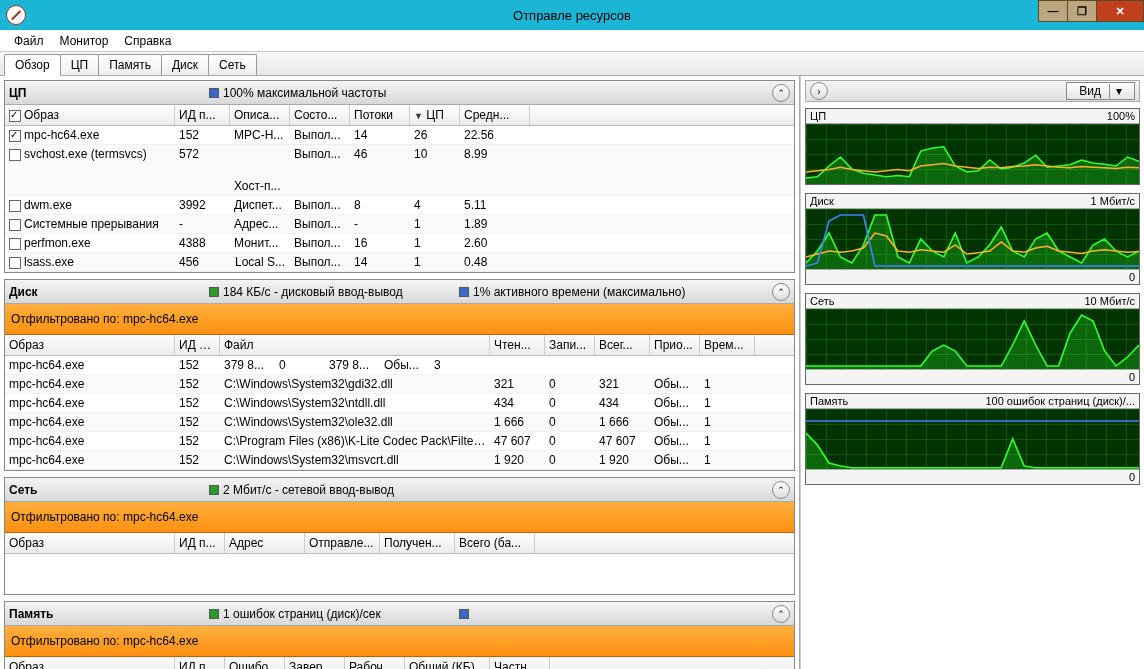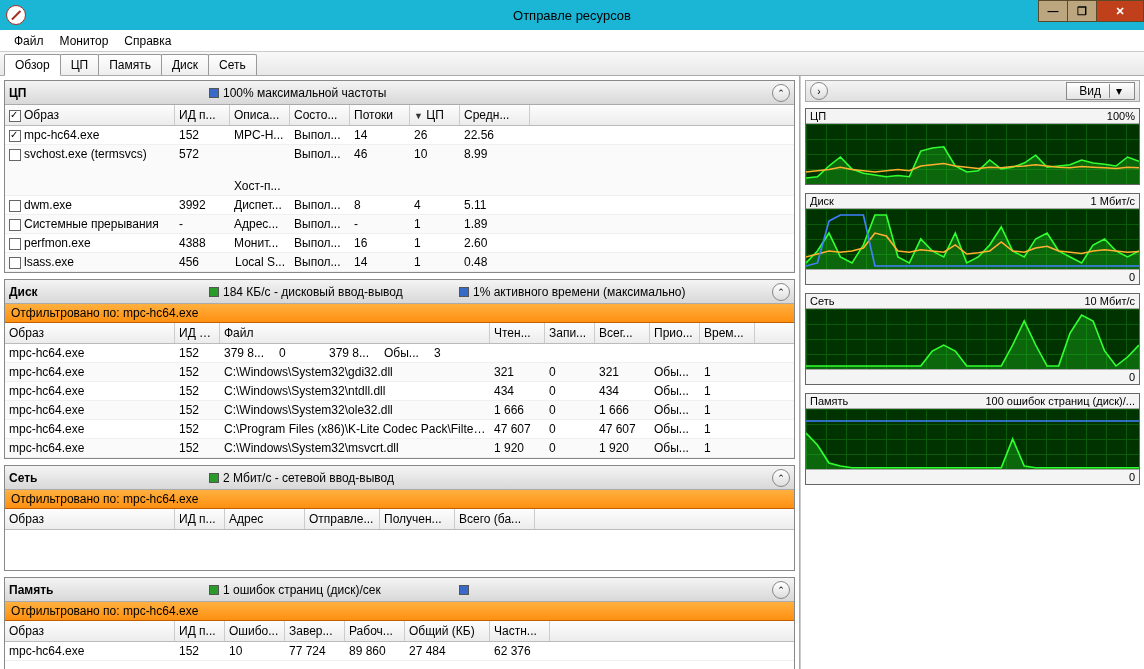--- a/index.html
+++ b/index.html
@@ -21,21 +21,21 @@
 .rightcol { flex:1; padding:4px; overflow:hidden; border-left:1px solid #ccc; }
 .section { border:1px solid #888; margin-bottom:6px; background:#fff; }
 .sechead { height:24px; background:linear-gradient(#f4f4f4,#d8d8d8); border-bottom:1px solid #aaa; display:flex; align-items:center; padding:0 4px; position:relative; }
 .sechead .sectitle { font-weight:bold; width:200px; }
 .sechead .stat1 { display:flex; align-items:center; width:250px; }
 .sechead .stat2 { display:flex; align-items:center; flex:1; }
 .sechead .sq { width:10px; height:10px; margin-right:4px; border:1px solid #555; }
 .sechead .sq.green { background:#2a9a2a; }
 .sechead .sq.blue { background:#3a6ac8; }
 .sechead .collapse { width:18px; height:18px; border:1px solid #888; border-radius:50%; background:linear-gradient(#fff,#ddd); display:flex; align-items:center; justify-content:center; margin-left:auto; font-size:9px; }
-.filter { background:linear-gradient(#ffb040,#ff9010); padding:2px 6px; font-size:12px; border-bottom:1px solid #c06000; }
+.filter { background:linear-gradient(#ffb040,#ff9010); padding:8px 6px; font-size:12px; border-bottom:1px solid #c06000; }
 .gridhead { display:flex; background:linear-gradient(#fdfdfd,#ececec); border-bottom:1px solid #bbb; }
 .gridhead .col { padding:3px 4px; border-right:1px solid #ccc; font-size:12px; white-space:nowrap; overflow:hidden; text-overflow:ellipsis; }
 .row { display:flex; border-bottom:1px solid #f0f0f0; }
 .row .cell { padding:2px 4px; font-size:12px; white-space:nowrap; overflow:hidden; text-overflow:ellipsis; }
 .row:nth-child(even) { background:#fafafa; }
 .chk { width:12px; height:12px; border:1px solid #666; display:inline-block; vertical-align:middle; margin-right:3px; background:#fff; position:relative; }
 .chk.checked::after { content:"✓"; position:absolute; font-size:10px; top:-2px; left:0; color:#000; }
 .rightcol .toolbar { height:22px; display:flex; align-items:center; border:1px solid #aaa; background:linear-gradient(#f4f4f4,#e0e0e0); padding:0 4px; margin-bottom:6px; }
 .rightcol .toolbar .arrow { width:18px; height:18px; border:1px solid #888; border-radius:50%; background:linear-gradient(#fff,#ddd); display:flex; align-items:center; justify-content:center; font-size:10px; }
 .rightcol .toolbar .viewbtn { margin-left:auto; border:1px solid #888; padding:1px 12px; background:linear-gradient(#fff,#e4e4e4); display:flex; align-items:center; }

